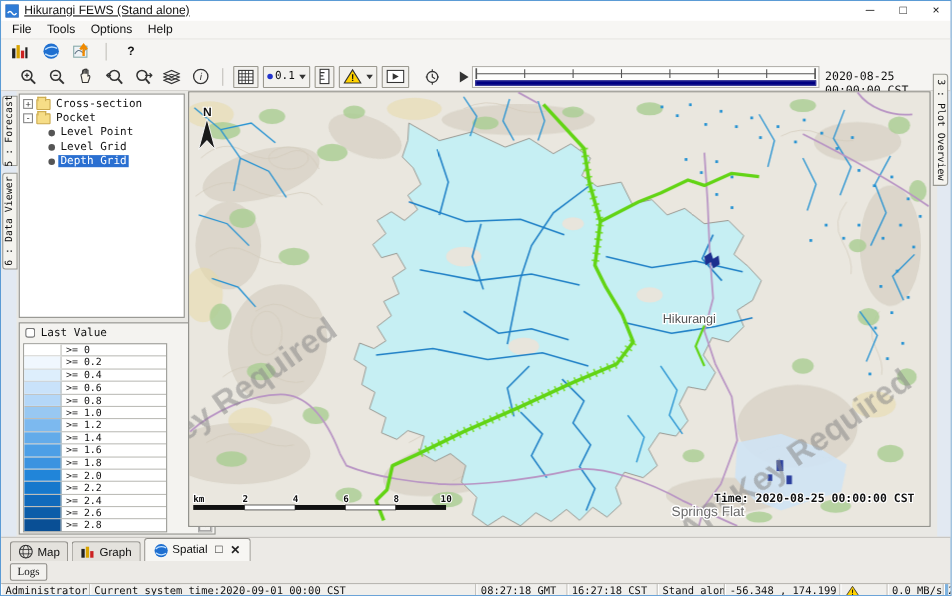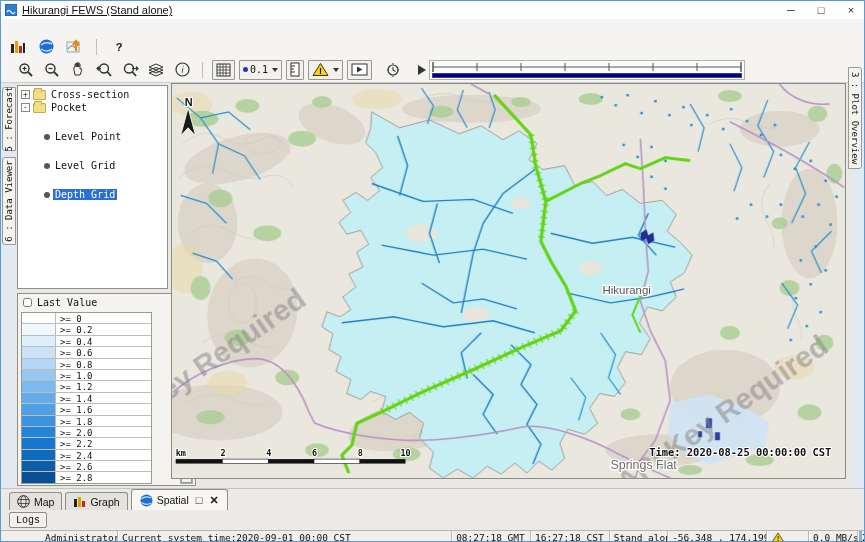--- a/index.html
+++ b/index.html
@@ -62,21 +62,21 @@
           border:1px solid #9a9a94; display:flex; align-items:center; justify-content:center;
           font:9px "DejaVu Sans Mono", monospace; border-radius:3px 3px 0 0; white-space:nowrap; }
   .vtab-left { transform:rotate(-90deg); }
   .vtab-right { transform:rotate(90deg); }
 
   
   .tree-box { left:16px; top:84px; width:151px; height:204px; background:#ffffff;
               border:1px solid #8f8f8a; font-family:"DejaVu Sans Mono", monospace;
               font-size:10px; padding:2px 0; }
   .tree-row { display:flex; align-items:center; height:13px; gap:3px; padding-left:3px; }
-  .tree-row.child { padding-left:26px;margin-top:16px; }
+  .tree-row.child { padding-left:26px; }
   .expander { width:9px; height:9px; border:1px solid #888; background:#fff; font-size:8px;
               line-height:7px; text-align:center; color:#333; }
   .folder { width:13px; height:10px; background:#f6dd87; border:1px solid #caa94e;
             border-radius:1px; position:relative; }
   .folder:before { content:""; position:absolute; left:0; top:-3px; width:6px; height:3px;
                    background:#f6dd87; border:1px solid #caa94e; border-bottom:none; }
   .bullet { width:6px; height:6px; border-radius:50%; background:#555; }
   .tree-label { padding:0 2px; }
   .tree-label.selected { background:#2a6fd1; color:#fff; }
 
@@ -109,21 +109,21 @@
               padding-left:8px; }
   .btab { display:flex; align-items:center; gap:4px; border:1px solid #8f8d88; border-bottom:none;
           border-radius:3px 3px 0 0; background:#e4e2dd; height:18px; padding:4px 7px;
           font-size:10.5px; }
   .btab.active { background:#f7f6f3; height:21px; padding:0 8px; }
   .tab-glyph { font-size:11px; color:#222; margin-left:3px; }
   .logs-row { left:0; top:509px; width:865px; height:20px; background:#eceae6; display:flex;
               align-items:center; padding-left:8px; }
   .logs-btn { border:1px solid #8f8d88; border-radius:2px; background:#f2f1ee; height:16px;
               padding:0 6px; font-size:10px; display:flex; align-items:center;
-              font-family:Liberation Mono, monospace; }
+              font-family:Liberation Serif, serif; }
 
   
   .statusbar { left:0; top:529px; width:865px; height:13px; background:#f0efec;
                border-top:1px solid #b9b7b2; display:flex;
                font:9.5px "DejaVu Sans Mono", monospace; }
   .scell { border-right:1px solid #b9b7b2; border-left:1px solid #fff; height:100%;
            display:flex; align-items:center; padding:0 3px; white-space:nowrap; overflow:hidden;
            position:relative; }
   .mem-fill { position:absolute; left:0; top:0; bottom:0; width:42%; background:#7fb2de; }
   .mem-text { position:relative; }
@@ -139,20 +139,26 @@
       <path d="M2,8 q2,-3 4,0 q2,3 4,0" stroke="#fff" fill="none" stroke-width="1.3"></path>
     </svg>
     <span class="title-text">Hikurangi FEWS  (Stand alone)</span>
     <div class="win-controls">
       <span class="win-btn">─</span>
       <span class="win-btn">□</span>
       <span class="win-btn">×</span>
     </div>
   </div>
 
+  <div class="abs menubar">
+    <span class="menu-item">File</span>
+    <span class="menu-item">Tools</span>
+    <span class="menu-item">Options</span>
+    <span class="menu-item">Help</span>
+  </div>
 
   <div class="abs toolbar1">
     <span class="tool">
       <svg width="16" height="14">
           <rect x="1" y="4" width="3" height="9" fill="#222"></rect>
           <rect x="5" y="1" width="3" height="12" fill="#d9a400"></rect>
           <rect x="9" y="6" width="3" height="7" fill="#c22"></rect>
           <rect x="13" y="3" width="2" height="10" fill="#222"></rect>
         </svg>
     </span>
@@ -280,20 +286,21 @@
 
   <div class="abs timeline-box">
     <svg width="314" height="11">
       <line x1="3" y1="6" x2="311" y2="6" stroke="#555"></line>
       <line x1="3" y1="1" x2="3" y2="11" stroke="#555" stroke-width="1.5"></line>
       <line x1="311" y1="1" x2="311" y2="11" stroke="#555" stroke-width="1.5"></line>
       <path d="M47,2 V10 M91,2 V10 M135,2 V10 M179,2 V10 M223,2 V10 M267,2 V10" stroke="#555"></path>
     </svg>
     <div class="tl-navy"></div>
   </div>
+  <span class="abs tl-time">2020-08-25 00:00:00 CST</span>
 
   <div class="abs main-bg"></div>
   <div class="abs left-strip"></div>
   <div class="abs right-strip"></div>
 
   <div class="vtab vtab-left" style="left:1px; top:150px; width:64px;">5 : Forecast</div>
   <div class="vtab vtab-left" style="left:1px; top:244px; width:88px;">6 : Data Viewer</div>
   <div class="vtab vtab-right" style="left:861px; top:66px; width:102px;">3 : Plot Overview</div>
 
   <div class="abs tree-box">
@@ -642,21 +649,21 @@
       <span class="tab-glyph">□</span>
       <span class="tab-glyph" style="font-weight:bold;">✕</span>
     </div>
   </div>
 
   <div class="abs logs-row">
     <span class="logs-btn">Logs</span>
   </div>
 
   <div class="abs statusbar">
-    <span class="scell" style="width:82px;margin-left:40px;">Administrator</span>
+    <span class="scell" style="width:82px;">Administrator</span>
     <span class="scell" style="width:358px;">Current system time:2020-09-01 00:00 CST</span>
     <span class="scell" style="width:84px;">08:27:18 GMT</span>
     <span class="scell" style="width:84px;">16:27:18 CST</span>
     <span class="scell" style="width:62px;">Stand alone</span>
     <span class="scell" style="width:106px;">-56.348 , 174.199</span>
     <span class="scell" style="width:44px;">
       <svg width="14" height="11">
           <path d="M7,1 L13,10 L1,10 Z" fill="#ffd200" stroke="#333" stroke-width="0.8"></path>
           <text x="7" y="9" text-anchor="middle" font-size="7" font-weight="bold" fill="#111">!</text>
         </svg>

